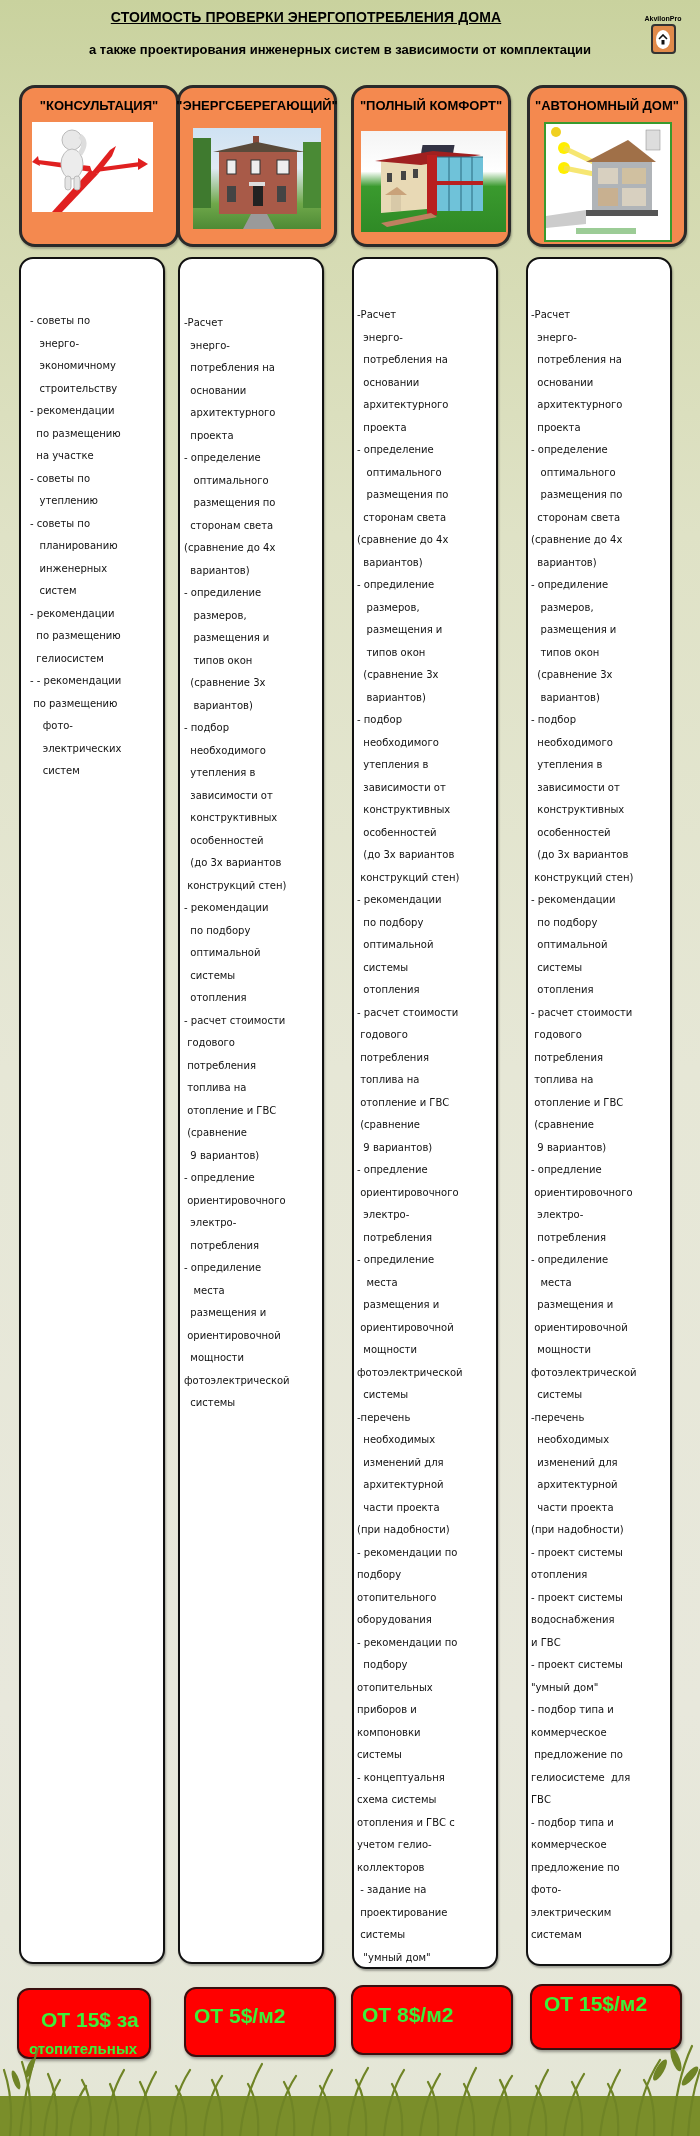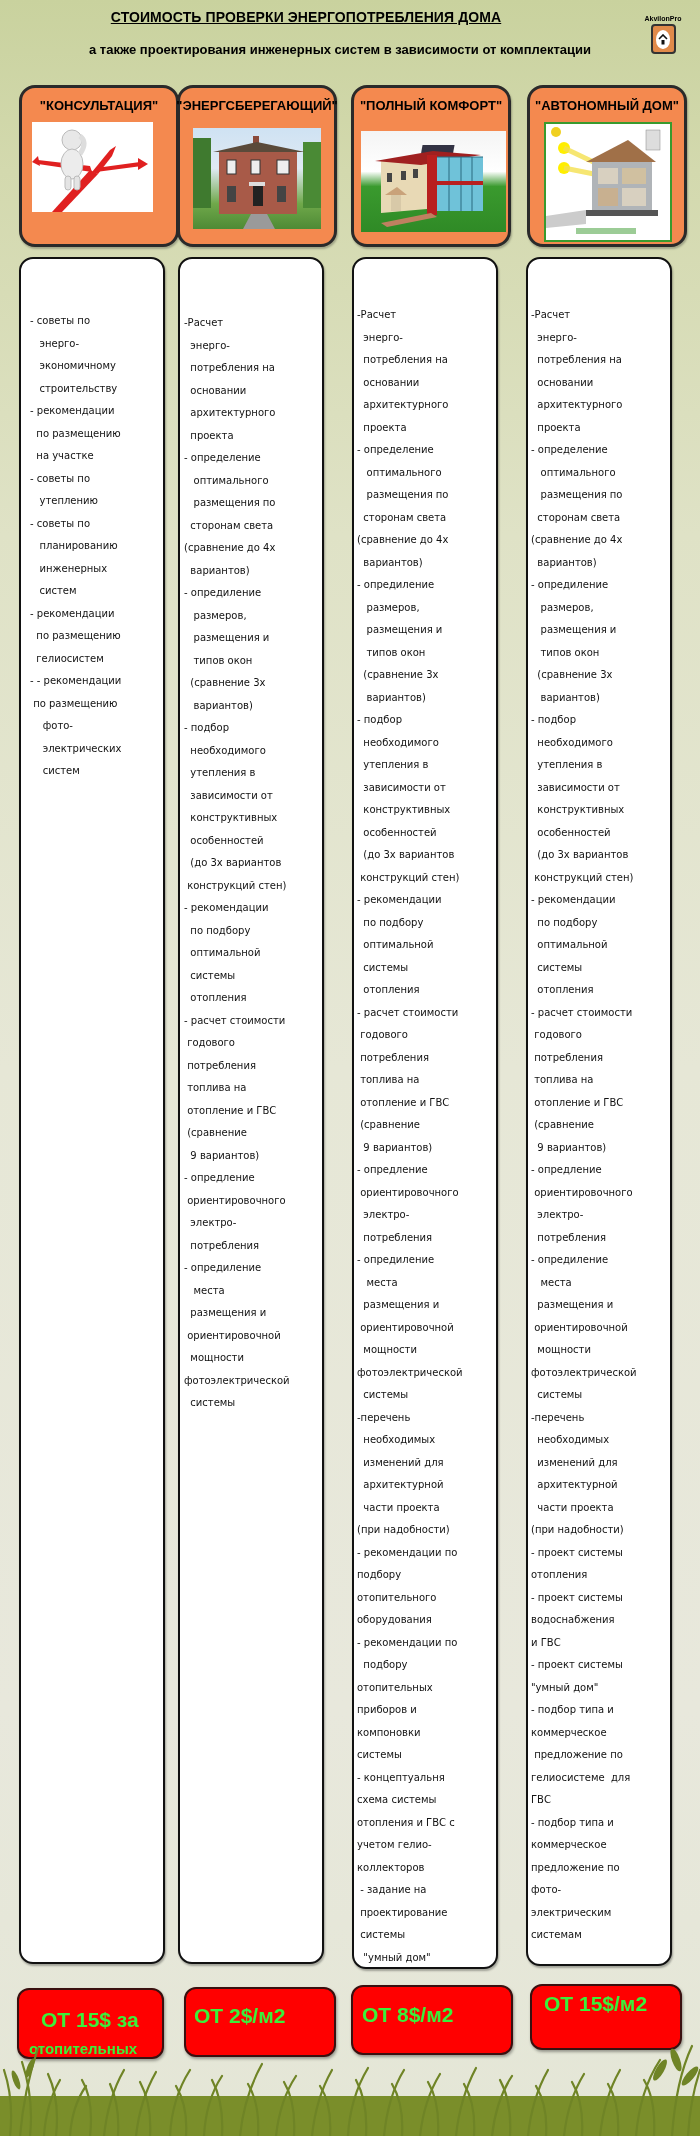--- a/index.html
+++ b/index.html
@@ -386,26 +386,26 @@
 гелиосистеме  для
 ГВС
 - подбор типа и
 коммерческое
 предложение по
 фото-
 электрическим
 системам</div>
 </div>
 
-<div class="price-btn" style="left:17px; top:1988px; width:147px; height:71px;">
+<div class="price-btn" style="left:17px; top:1988px; width:134px; height:71px;">
   <span class="price-main" style="left:22px; top:18px;">ОТ 15$ за</span>
   <span class="price-sub" style="left:10px; top:50px;">отопительных</span>
 </div>
 <div class="price-btn" style="left:184px; top:1987px; width:152px; height:70px;">
-  <span class="price-main" style="left:8px; top:15px;">ОТ 2$/м2</span>
+  <span class="price-main" style="left:8px; top:15px;">ОТ 5$/м2</span>
 </div>
 <div class="price-btn" style="left:351px; top:1985px; width:162px; height:70px;">
   <span class="price-main" style="left:9px; top:16px;">ОТ 8$/м2</span>
 </div>
 <div class="price-btn" style="left:530px; top:1984px; width:152px; height:66px;">
   <span class="price-main" style="left:12px; top:6px;">ОТ 15$/м2</span>
 </div>
 
 <div class="grass">
   <svg width="700" height="96" viewBox="0 0 700 96" preserveAspectRatio="none">

